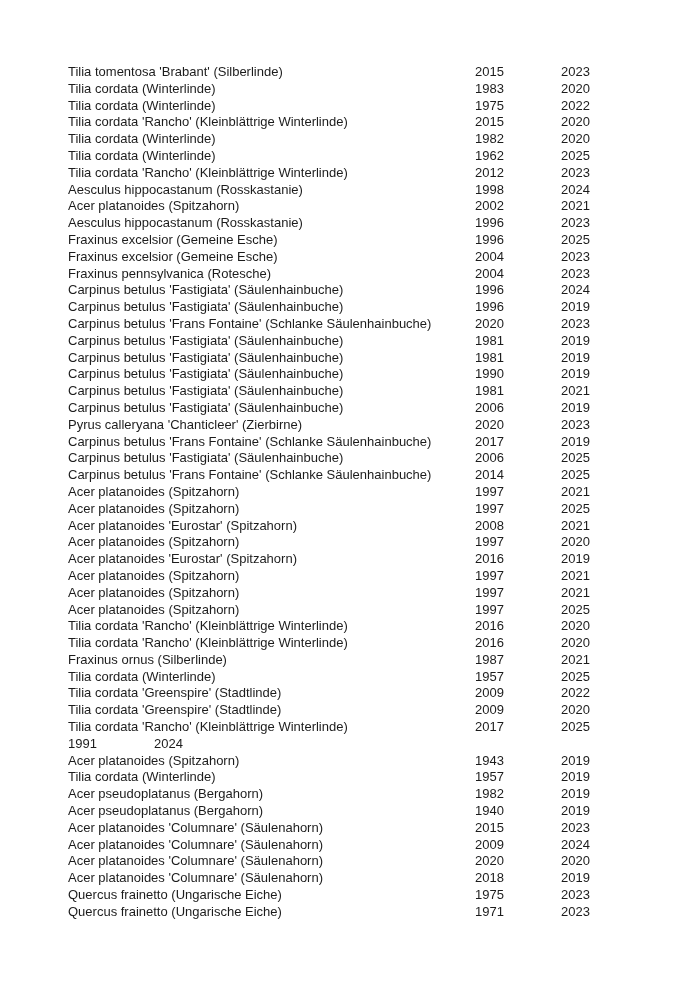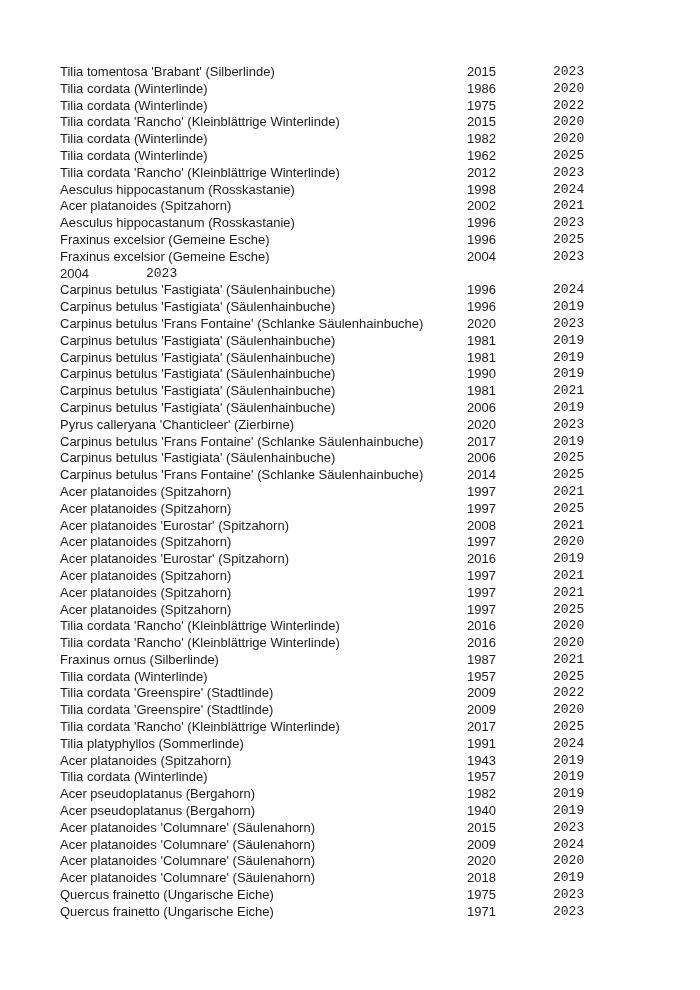--- a/index.html
+++ b/index.html
@@ -22,48 +22,48 @@
     padding: 64px 30px 0 60px;
   }
   .tree-table {
     display: block;
   }
   .row {
     display: flex;
     align-items: flex-end;
     line-height: 16.8px;
     white-space: nowrap;
+    margin-left: 8px;
   }
   .cell-name {
     width: 407px;
     flex: 0 0 407px;
     overflow: hidden;
   }
   .cell-year1 {
     width: 86px;
     flex: 0 0 86px;
   }
   .cell-year2 {
     flex: 0 0 auto;
-    font-family: Liberation Mono, monospace;
   }
 </style>
 </head>
 <body>
 
 <div class="page">
   <div class="tree-table" id="tree-table">
       <div class="row">
         <span class="cell-name">Tilia tomentosa 'Brabant' (Silberlinde)</span>
         <span class="cell-year1">2015</span>
         <span class="cell-year2">2023</span>
       </div>
       <div class="row">
         <span class="cell-name">Tilia cordata (Winterlinde)</span>
-        <span class="cell-year1">1986</span>
+        <span class="cell-year1">1983</span>
         <span class="cell-year2">2020</span>
       </div>
       <div class="row">
         <span class="cell-name">Tilia cordata (Winterlinde)</span>
         <span class="cell-year1">1975</span>
         <span class="cell-year2">2022</span>
       </div>
       <div class="row">
         <span class="cell-name">Tilia cordata 'Rancho' (Kleinblättrige Winterlinde)</span>
         <span class="cell-year1">2015</span>
@@ -103,20 +103,21 @@
         <span class="cell-name">Fraxinus excelsior (Gemeine Esche)</span>
         <span class="cell-year1">1996</span>
         <span class="cell-year2">2025</span>
       </div>
       <div class="row">
         <span class="cell-name">Fraxinus excelsior (Gemeine Esche)</span>
         <span class="cell-year1">2004</span>
         <span class="cell-year2">2023</span>
       </div>
       <div class="row">
+        <span class="cell-name">Fraxinus pennsylvanica (Rotesche)</span>
         <span class="cell-year1">2004</span>
         <span class="cell-year2">2023</span>
       </div>
       <div class="row">
         <span class="cell-name">Carpinus betulus 'Fastigiata' (Säulenhainbuche)</span>
         <span class="cell-year1">1996</span>
         <span class="cell-year2">2024</span>
       </div>
       <div class="row">
         <span class="cell-name">Carpinus betulus 'Fastigiata' (Säulenhainbuche)</span>
@@ -242,21 +243,20 @@
         <span class="cell-name">Tilia cordata 'Greenspire' (Stadtlinde)</span>
         <span class="cell-year1">2009</span>
         <span class="cell-year2">2020</span>
       </div>
       <div class="row">
         <span class="cell-name">Tilia cordata 'Rancho' (Kleinblättrige Winterlinde)</span>
         <span class="cell-year1">2017</span>
         <span class="cell-year2">2025</span>
       </div>
       <div class="row">
-        <span class="cell-name">Tilia platyphyllos (Sommerlinde)</span>
         <span class="cell-year1">1991</span>
         <span class="cell-year2">2024</span>
       </div>
       <div class="row">
         <span class="cell-name">Acer platanoides (Spitzahorn)</span>
         <span class="cell-year1">1943</span>
         <span class="cell-year2">2019</span>
       </div>
       <div class="row">
         <span class="cell-name">Tilia cordata (Winterlinde)</span>

